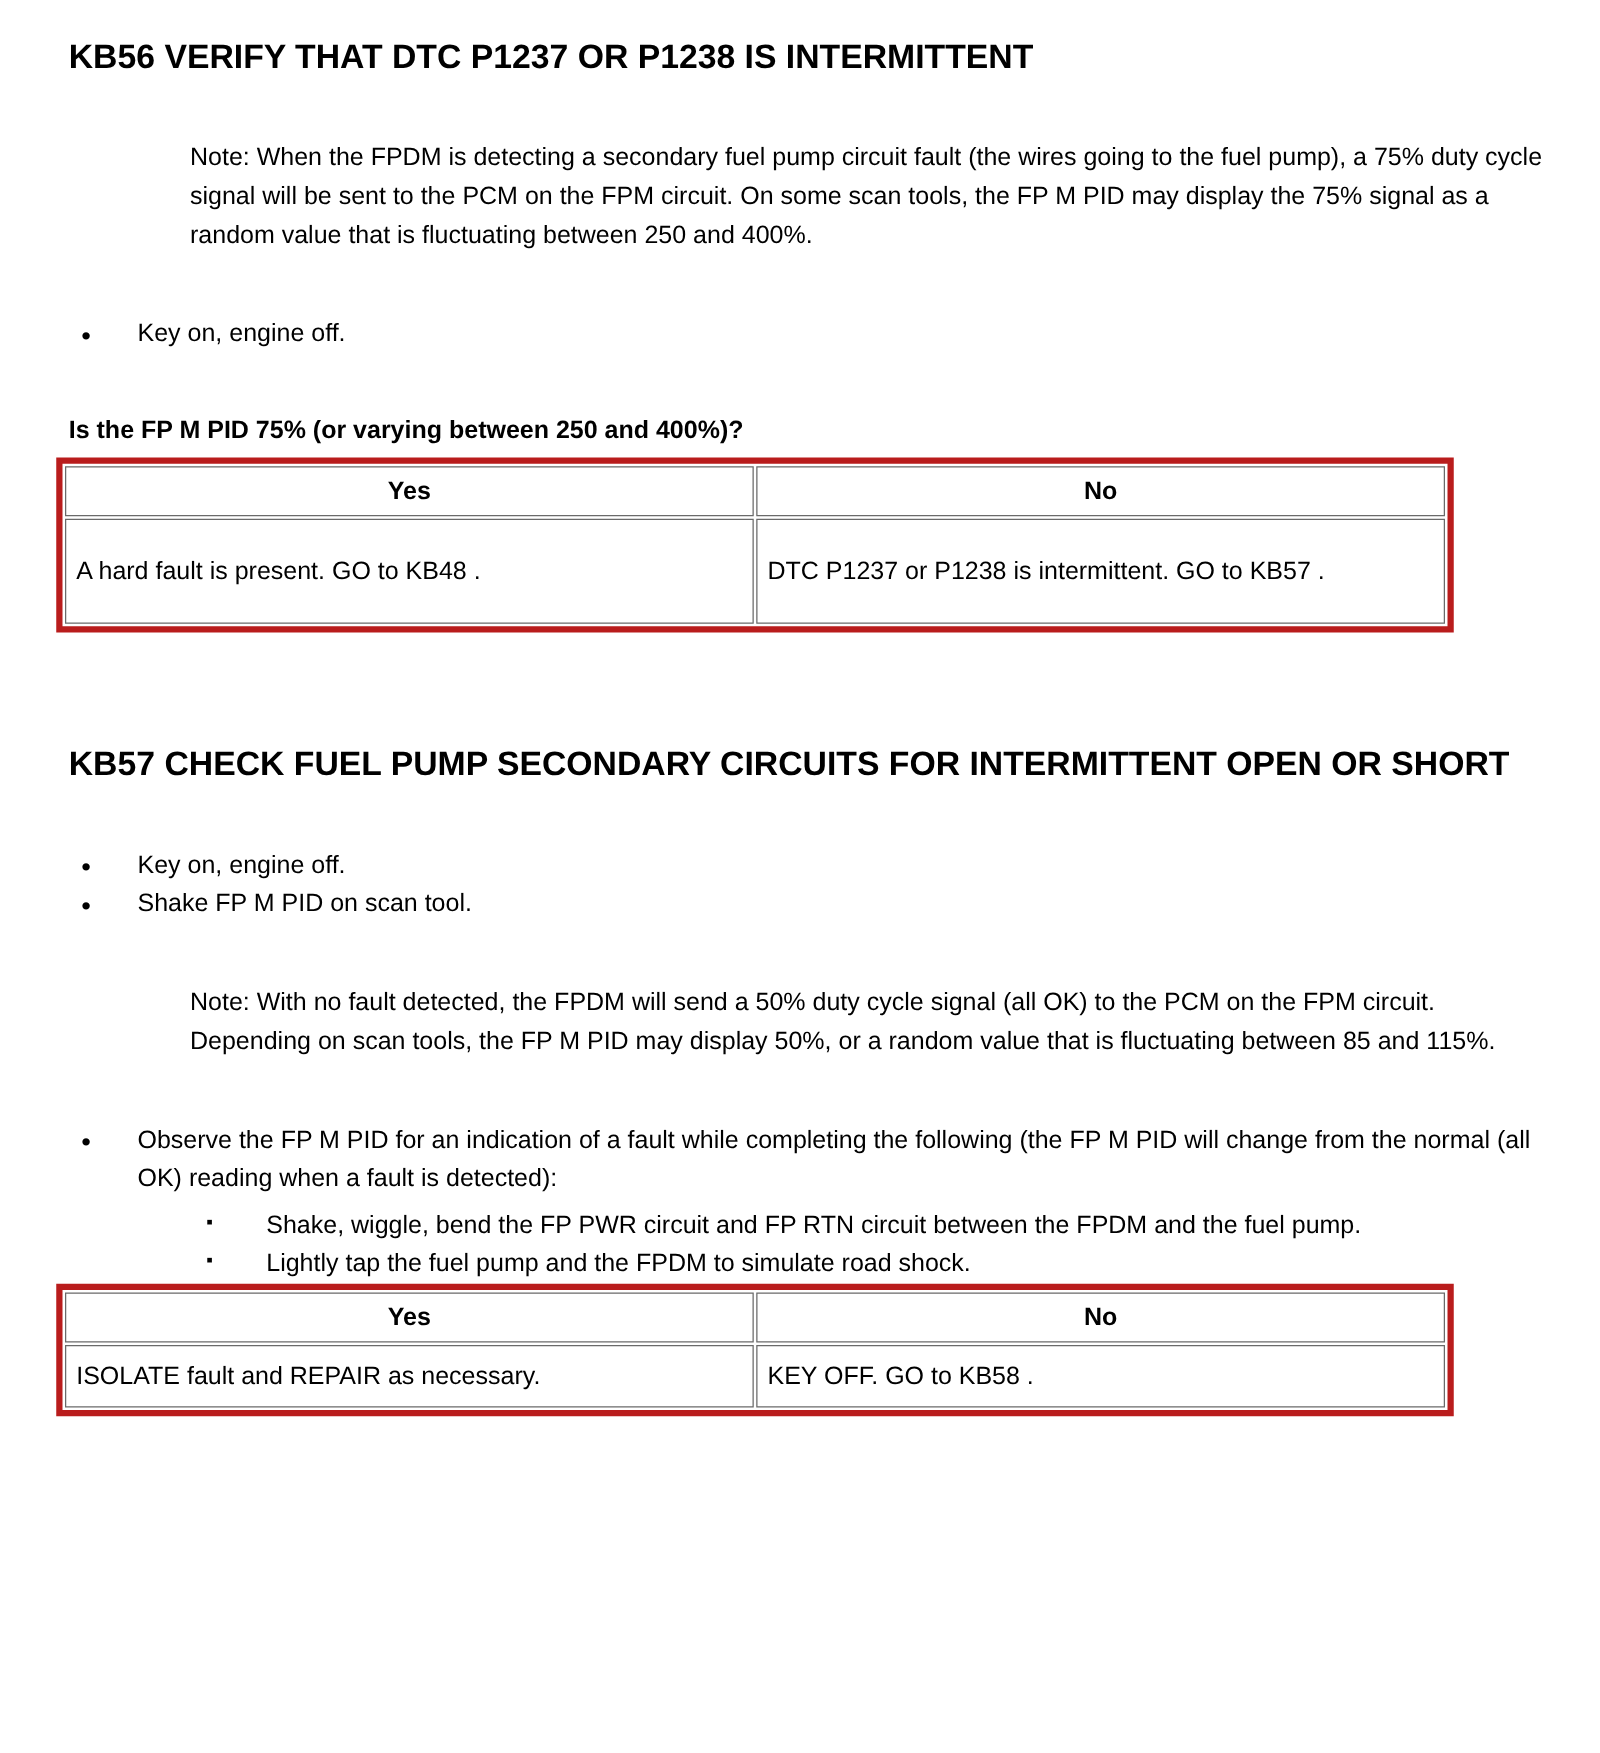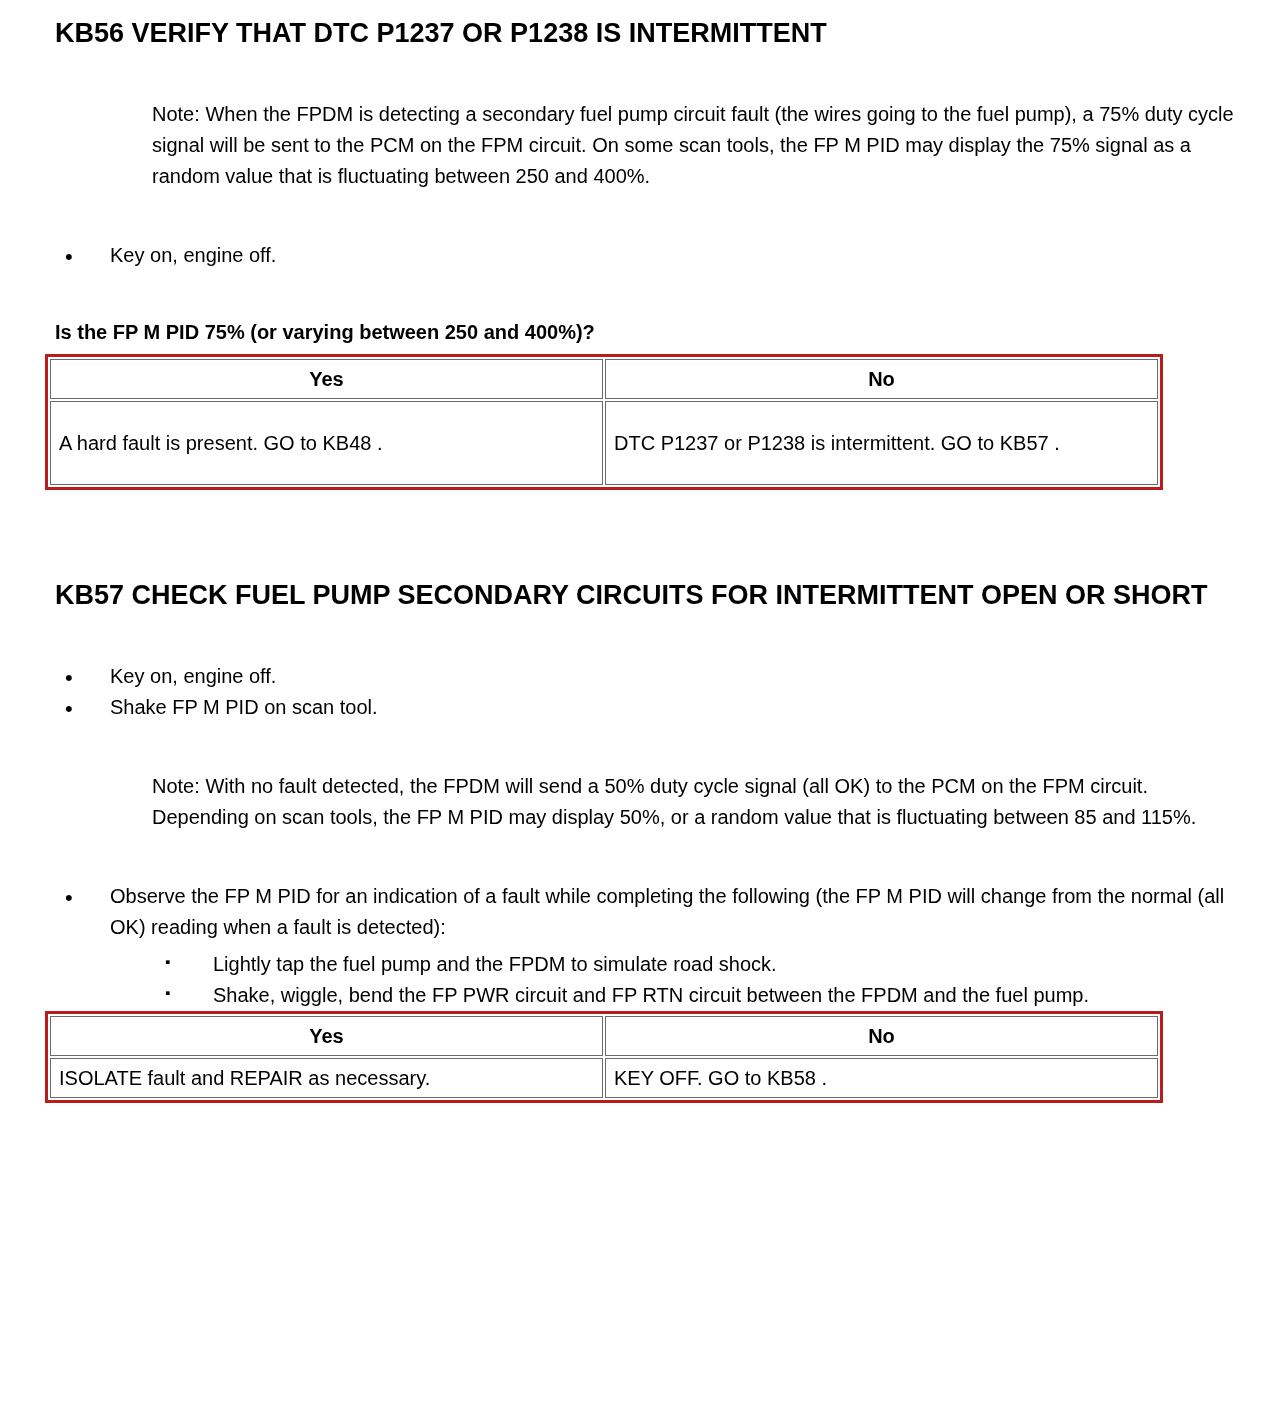--- a/index.html
+++ b/index.html
@@ -13,21 +13,21 @@
     font-size: 20px;
     line-height: 1.55;
     overflow: hidden;
   }
   .section-heading {
     font-size: 27px;
     line-height: 1.3;
     font-weight: 700;
     margin: 0 35px 0 55px;
   }
-  #kb56 .section-heading { padding-top: 16px; }
+  #kb56 .section-heading { padding-top: 28px; }
   #kb57 .section-heading { padding-top: 88px; }
   .note { margin: 48px 35px 0 152px; }
   .note b { font-weight: 400; }
   .bullet-list {
     list-style: none;
     margin: 48px 35px 0 0;
     padding: 0;
   }
   .bullet-list > li { position: relative; margin-left: 110px; }
   .bullet-list > li::before {
@@ -50,41 +50,41 @@
     top: 1px;
     font-size: 15px;
   }
   .question {
     font-weight: 700;
     margin: 46px 35px 6px 55px;
   }
   .decision-table {
     border-collapse: separate;
     border-spacing: 2px;
-    border: 3px solid #b91c1c;
+    border: 5px solid #b91c1c;
     margin: 0 0 0 45px;
     width: 1118px;
     table-layout: fixed;
     font-size: 20px;
     line-height: 1.55;
   }
   .decision-table th, .decision-table td {
     border: 1px solid #6a6a6a;
     padding: 3px 8px;
   }
   .decision-table th {
     font-weight: 700;
     text-align: center;
     height: 40px;
     vertical-align: middle;
   }
   .decision-table td {
     text-align: left;
     vertical-align: middle;
-    height: 40px;
+    height: 50px;
   }
   #kb56 .decision-table td { height: 84px; }
 </style>
 </head>
 <body>
 
 <div>
 
   <section id="kb56">
     <h1 class="section-heading">KB56 VERIFY THAT DTC P1237 OR P1238 IS INTERMITTENT</h1>
@@ -126,22 +126,22 @@
 
     <p class="note">
       <b>Note:</b>
       <span>With no fault detected, the FPDM will send a 50% duty cycle signal (all OK) to the PCM on the FPM circuit. Depending on scan tools, the FP M PID may display 50%, or a random value that is fluctuating between 85 and 115%.</span>
     </p>
 
     <ul class="bullet-list">
       <li>
         <span>Observe the FP M PID for an indication of a fault while completing the following (the FP M PID will change from the normal (all OK) reading when a fault is detected):</span>
         <ul class="sub-bullet-list">
+          <li>Shake, wiggle, bend the FP PWR circuit and FP RTN circuit between the FPDM and the fuel pump.</li>
           <li>Lightly tap the fuel pump and the FPDM to simulate road shock.</li>
-          <li>Shake, wiggle, bend the FP PWR circuit and FP RTN circuit between the FPDM and the fuel pump.</li>
         </ul>
       </li>
     </ul>
 
 
     <table class="decision-table">
       <thead>
         <tr>
           <th>Yes</th>
           <th>No</th>

